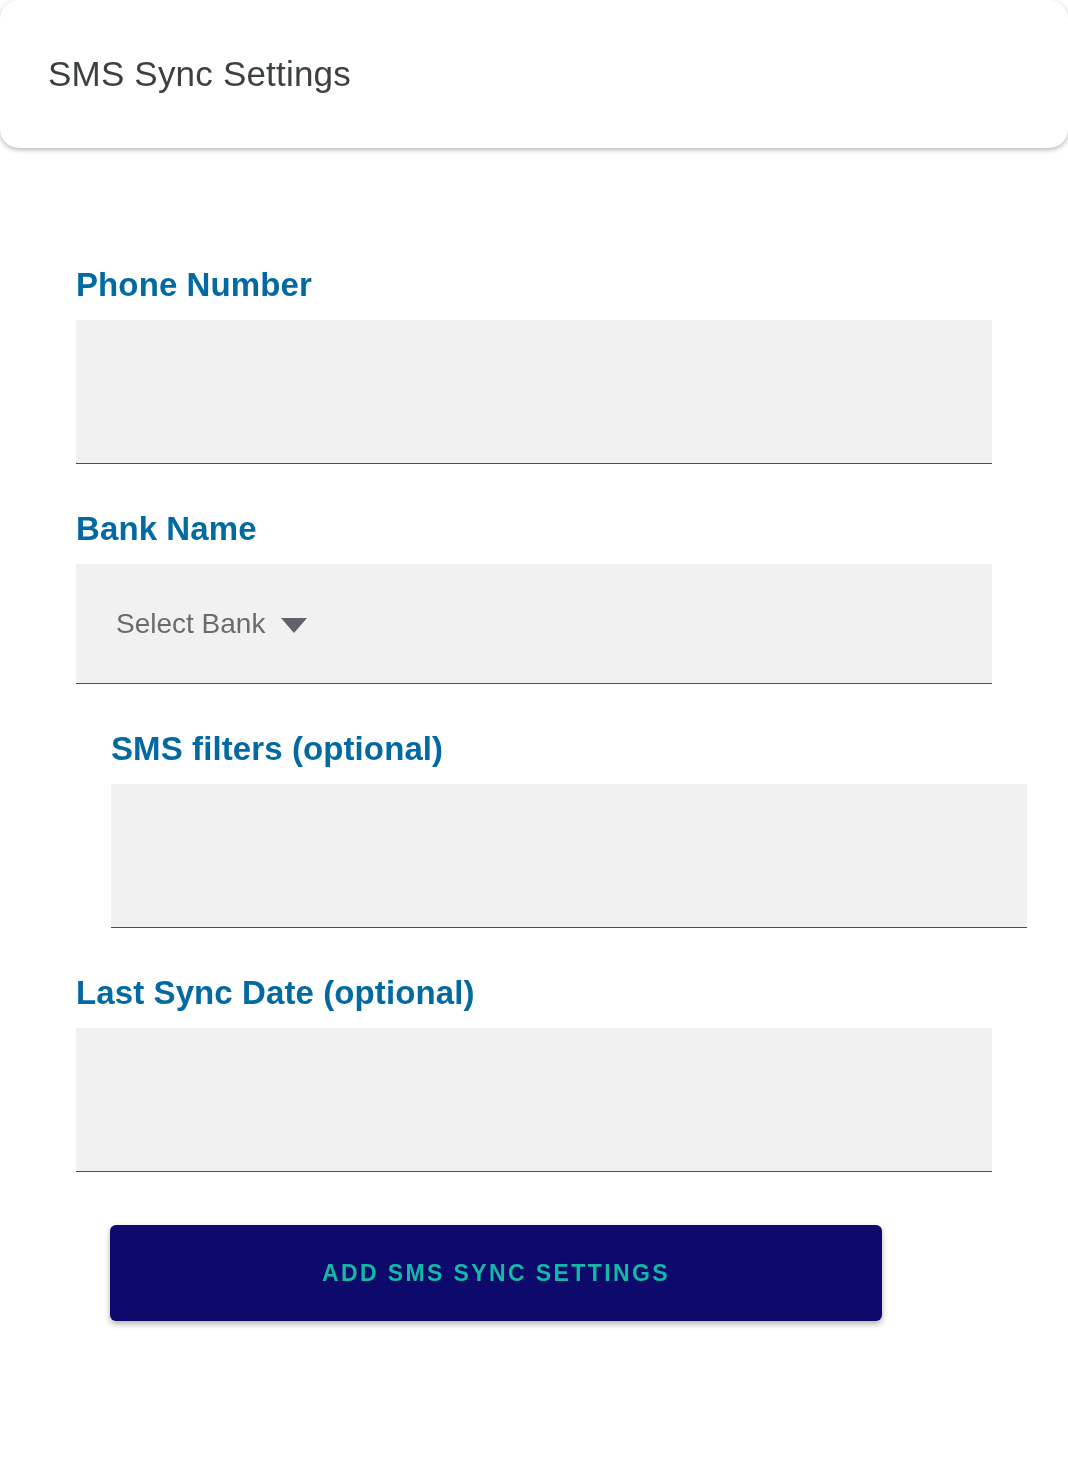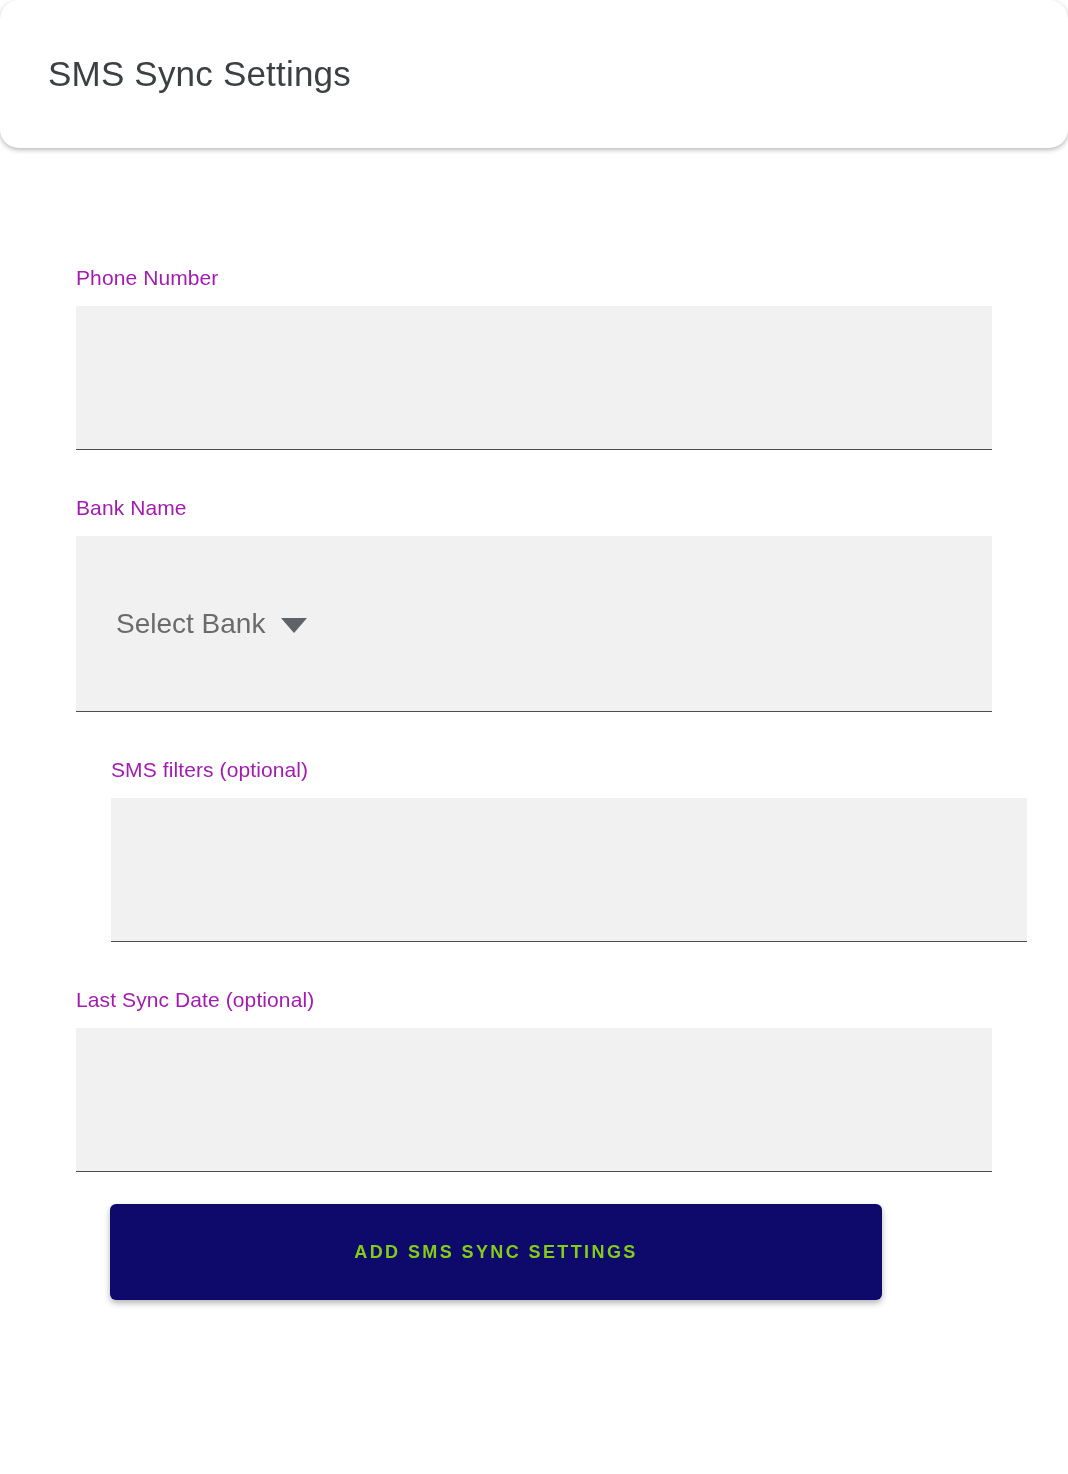--- a/index.html
+++ b/index.html
@@ -38,23 +38,23 @@
   
   .content {
     padding: 0 76px;
     padding-top: 118px;
   }
 
   .field-group {
     margin-bottom: 45px;
   }
   .field-label {
-    font-size: 21px;
-    color: #a21caf;
-    font-weight: 400;
+    font-size: 33px;
+    color: #0369a1;
+    font-weight: 700;
     margin-bottom: 16px;
     letter-spacing: 0.1px;
   }
 
   .field-box {
     background: #f1f1f1;
     border-bottom: 1.5px solid #4d4d4d;
     height: 144px;
     width: 916px;
     position: relative;
@@ -91,50 +91,51 @@
     height: 0;
     border-left: 13px solid transparent;
     border-right: 13px solid transparent;
     border-top: 15px solid #5f6368;
     display: inline-block;
     margin-top: 4px;
   }
 
   
   .h-phone  { height: 144px; }
-  .h-bank   { height: 176px; }
+  .h-bank   { height: 120px; }
   .h-filter { height: 144px; }
   .h-date   { height: 144px; }
 
   
   .gap-phone  { margin-bottom: 46px; }
   .gap-bank   { margin-bottom: 46px; }
   .gap-filter { margin-bottom: 46px; padding-left: 35px; }
   .gap-date   { margin-bottom: 32px; }
 
   
   .submit-wrap {
     display: flex;
     justify-content: center;
     padding-right: 76px;
     padding-left: 0;
   }
   .submit-btn {
     background: #0d0a6b;
-    color: #84cc16;
+    color: #14b8a6;
     border: none;
     border-radius: 6px;
     width: 772px;
     height: 96px;
-    font-size: 18px;
+    font-size: 23px;
     font-weight: bold;
     letter-spacing: 2.4px;
     font-family: "Liberation Sans", sans-serif;
     box-shadow: 0 3px 6px rgba(0,0,0,0.3);
     cursor: pointer;
+    margin-top: 21px;
   }
 </style>
 </head>
 <body>
 
 <div class="appbar">
   <div class="appbar-title">SMS Sync Settings</div>
 </div>
 
 <div class="content">

